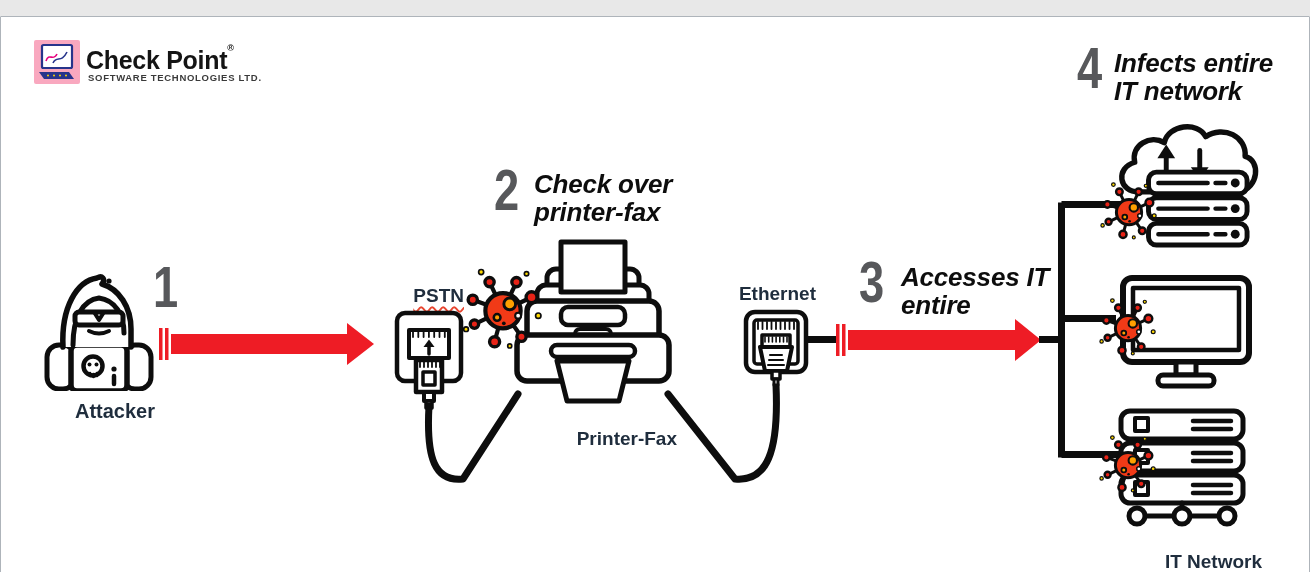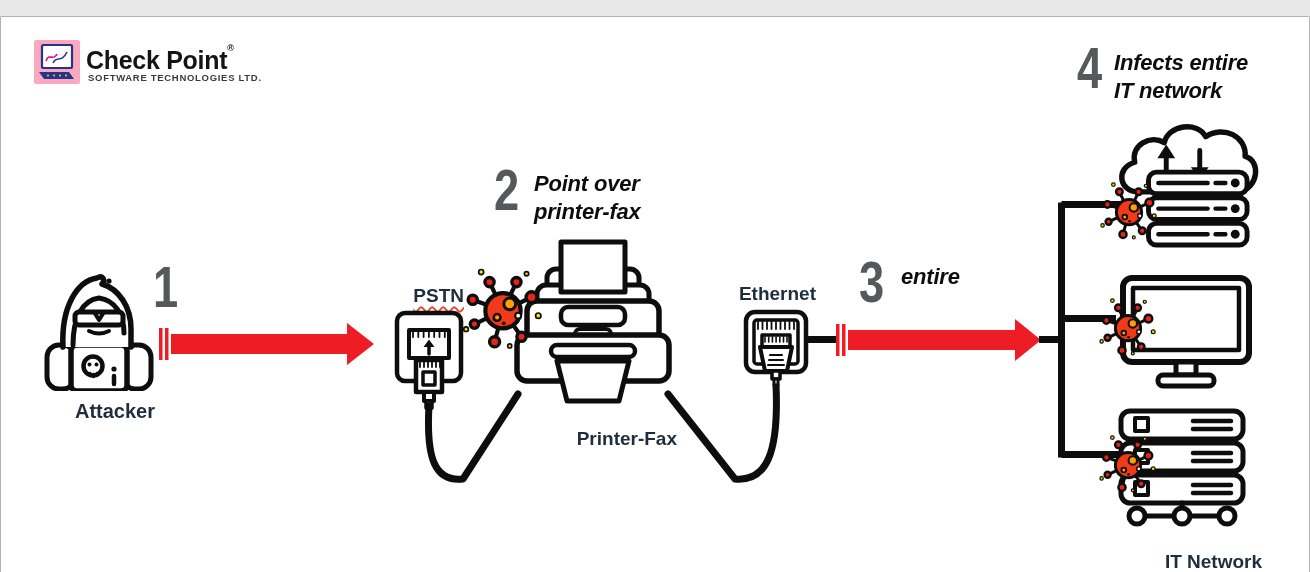--- a/index.html
+++ b/index.html
@@ -7,21 +7,21 @@
     --virus-red:#f13a17; --virus-tip:#e82317; --virus-dot:#ffa000; --sparkle:#ffd900;
     --underline-red:#e8452f; --logo-pink:#f9a8bf; --logo-blue:#27348b; --logo-magenta:#e6007e;
     --logo-yellow:#ffd500; --border-gray:#aeb4ba; --bg:#ffffff;
   }
   html,body{margin:0;padding:0;background:#e8e8e8;font-family:"Liberation Sans","DejaVu Sans",sans-serif;}
   .frame{position:relative;width:1308px;height:570px;background:var(--bg);border:1px solid var(--border-gray);
          border-radius:1px;overflow:hidden;margin:16px auto;}
   .abs{position:absolute;}
   .num{position:absolute;font-weight:700;font-size:58px;line-height:46px;color:var(--step-num);
        transform:scaleX(.78);transform-origin:left top;}
-  .stext{position:absolute;font-style:italic;font-weight:700;font-size:22px;line-height:28px;
+  .stext{position:absolute;font-style:italic;font-weight:700;font-size:26px;line-height:28px;
          color:var(--ink);letter-spacing:-0.2px;white-space:nowrap;}
   .lbl{position:absolute;font-weight:700;font-size:19px;color:var(--label-dark);text-align:right;white-space:nowrap;}
   .wavy{text-decoration:underline;text-decoration-style:wavy;text-decoration-color:var(--underline-red);
         text-decoration-thickness:1.5px;text-underline-offset:4px;}
   .brand{position:absolute;left:85px;top:26px;font-size:25px;font-weight:600;color:#141414;letter-spacing:-0.3px;}
   .brand sup{font-size:9px;vertical-align:18px;}
   .brand-sub{position:absolute;left:87px;top:55px;font-size:9.5px;font-weight:700;letter-spacing:0.7px;color:#3a3a3a;}
   .stub{position:absolute;background:var(--ink);}
   
   .s  {stroke:var(--ink);fill:none;stroke-linecap:round;stroke-linejoin:round;}
@@ -127,21 +127,21 @@
     <rect class="sf" x="32" y="91" width="6" height="7" stroke-width="3.5"></rect>
   </svg>
 
   <svg class="abs" style="left:380px;top:360px" width="440" height="115" viewBox="0 0 440 115">
     <path class="s" d="M 48,29 C 45,82 54,105 82,102 L 137,17" stroke-width="7"></path>
     <path class="s" d="M 395,8 C 398,75 386,105 354,102 L 287,17" stroke-width="7"></path>
   </svg>
 
   <div class="num" style="left:493px;top:150px">2</div>
   <div class="stext" style="left:533px;top:153px">
-    <div>Point over</div>
+    <div>Check over</div>
       <div>printer-fax</div>
   </div>
 
   <svg class="abs" style="left:500px;top:222px" width="185" height="170" viewBox="0 0 185 170">
     <rect class="sf" x="46" y="30" width="92" height="30" rx="9" stroke-width="5"></rect>
     <rect class="sf" x="36" y="46" width="112" height="28" rx="9" stroke-width="5"></rect>
     <rect class="sf" x="60" y="3" width="64" height="50" stroke-width="5"></rect>
     <rect class="sf" x="26" y="62" width="132" height="42" rx="10" stroke-width="5.5"></rect>
     <rect class="sf" x="60" y="68" width="64" height="18" rx="7" stroke-width="4.5"></rect>
     <rect class="sf" x="74" y="90" width="36" height="10" rx="5" stroke-width="4"></rect>
@@ -163,20 +163,21 @@
     <path class="s" stroke-width="1.6" d="M22,28 V33 M25.7,28 V33 M29.4,28 V33 M33.1,28 V33 M36.8,28 V33 M40.5,28 V33 M44,28 V33"></path>
     <path class="sf" d="M 17,38 L 49,38 L 44,62 L 22,62 Z" stroke-width="4"></path>
     <path class="s" stroke-width="2" d="M27,46 H39 M26,51 H40 M25,56 H41"></path>
     <rect class="sf" x="29" y="62" width="8" height="8" stroke-width="3.5"></rect>
     <rect class="sf" x="31" y="70" width="4" height="6" stroke-width="3"></rect>
   </svg>
   <div class="stub" style="left:804px;top:319px;width:32px;height:7px"></div>
 
   <div class="num" style="left:858px;top:242px">3</div>
   <div class="stext" style="left:900px;top:246px">
+    <div>Accesses IT</div>
       <div>entire</div>
   </div>
   <svg class="abs" style="left:833px;top:299px" width="210" height="48" viewBox="0 0 210 48">
     <rect class="red" x="2" y="8" width="3.5" height="32"></rect>
     <rect class="red" x="8" y="8" width="3.5" height="32"></rect>
     <rect class="red" x="14" y="14" width="167" height="20"></rect>
     <polygon class="red" points="181,3 207,24 181,45"></polygon>
   </svg>
 
   <svg class="abs" style="left:1033px;top:182px" width="92" height="262" viewBox="0 0 92 262">

